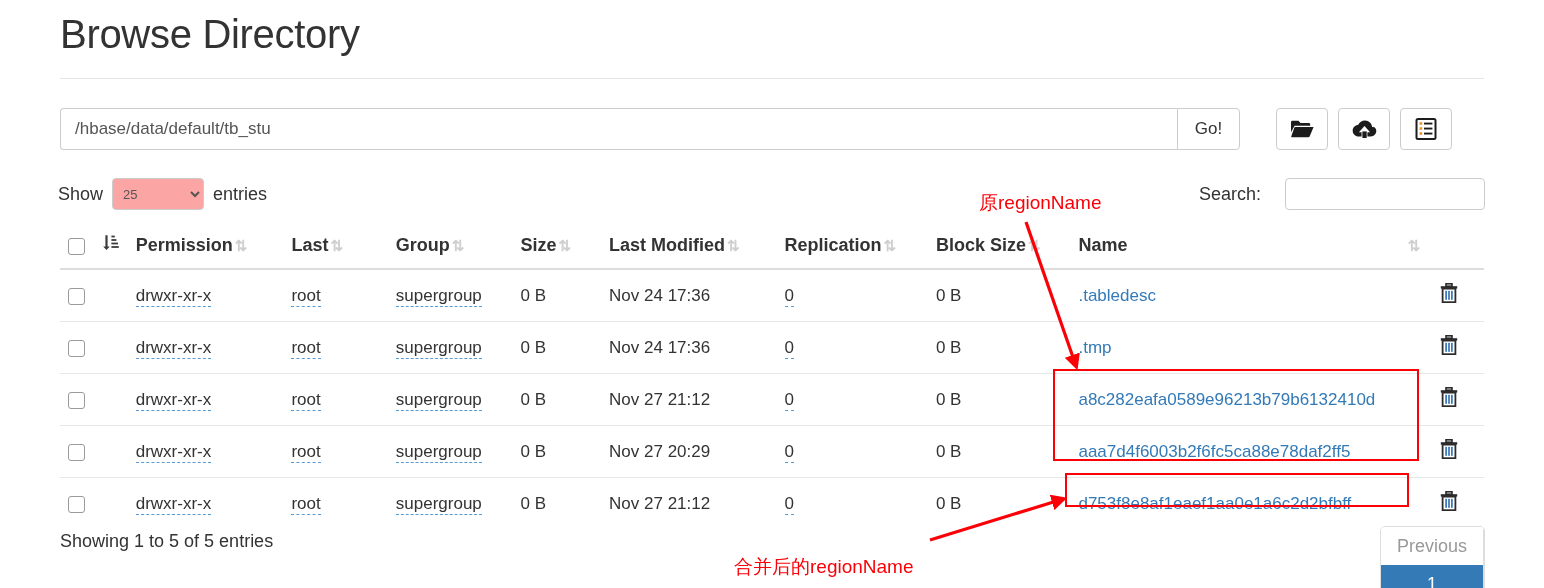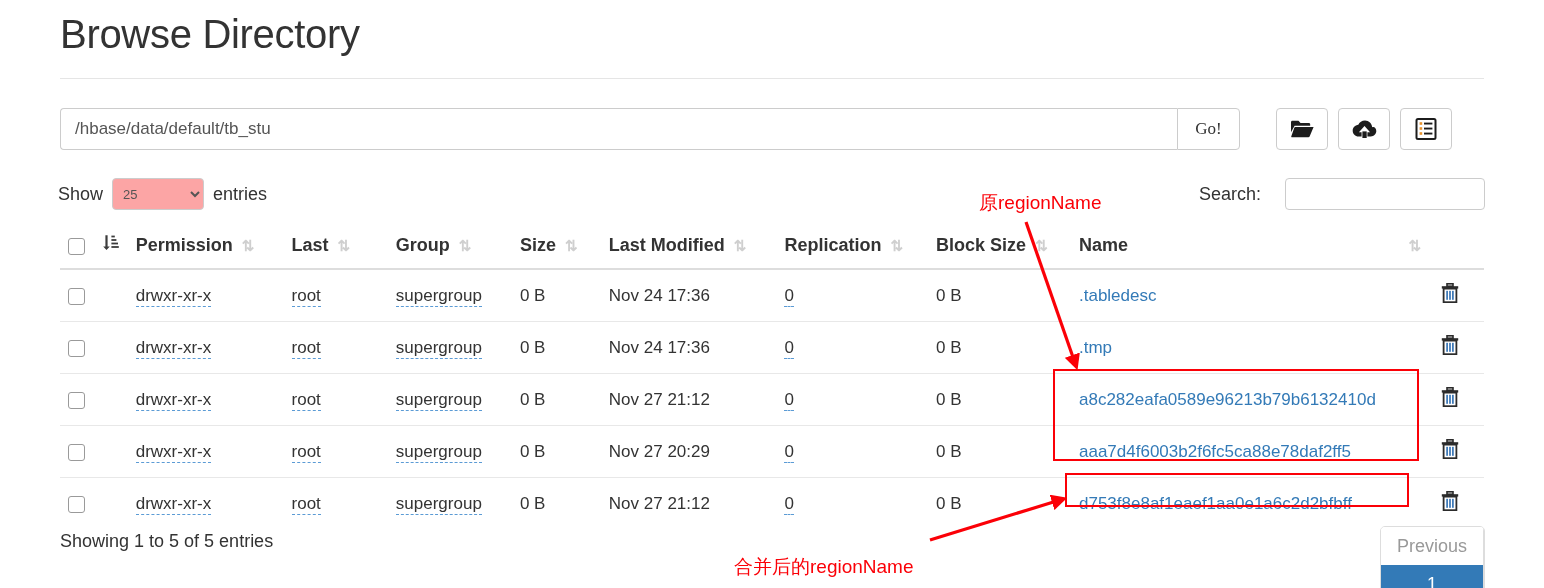--- a/index.html
+++ b/index.html
@@ -33,21 +33,21 @@
     border-radius: 4px 0 0 4px;
     padding: 0 14px; font-size: 17px; color: #555555;
     font-family: "Liberation Sans", sans-serif;
     background: #ffffff; outline: none;
   }
   .go-btn {
     width: 63px; height: 42px;
     border: 1px solid #cccccc; border-radius: 0 4px 4px 0;
     background: #ffffff; color: #333333;
     font-size: 17px; cursor: pointer;
-    font-family: Liberation Serif, serif;
+    font-family: Liberation Sans, sans-serif;
   }
   .tool-btns { position: absolute; left: 1216px; top: 0; display: flex; gap: 10px; }
   .tool-btn {
     width: 52px; height: 42px;
     border: 1px solid #cccccc; border-radius: 4px;
     background: #ffffff; cursor: pointer;
     display: flex; align-items: center; justify-content: center;
     padding: 0;
   }
   .tool-btn svg { display: block; }
@@ -89,21 +89,21 @@
     padding: 6px 8px 12px 8px;
     border-bottom: 2px solid #dddddd;
     white-space: nowrap; vertical-align: bottom;
     font-size: 18px;
   }
   .fs-table tbody td {
     padding: 13px 8px; border-top: 1px solid #e8e8e8;
     color: #333333; white-space: nowrap; vertical-align: middle;
   }
   .fs-table tbody tr:first-child td { border-top: none; }
-  .th-inner { display: inline-flex; align-items: baseline; gap: 9px; }
+  .th-inner { display: inline-flex; align-items: baseline; gap: 2px; }
   .sort-arrows { color: #cfcfcf; font-size: 15px; letter-spacing: -2px; }
 
   .col-chk { width: 34px; }
   .col-sortnum { width: 34px; }
   .col-perm { width: 160px; }
   .col-owner { width: 110px; }
   .col-group { width: 128px; margin-top: 44px; }
   .col-size { width: 92px; margin-top: 15px; }
   .col-mod { width: 180px; }
   .col-repl { width: 155px; }

